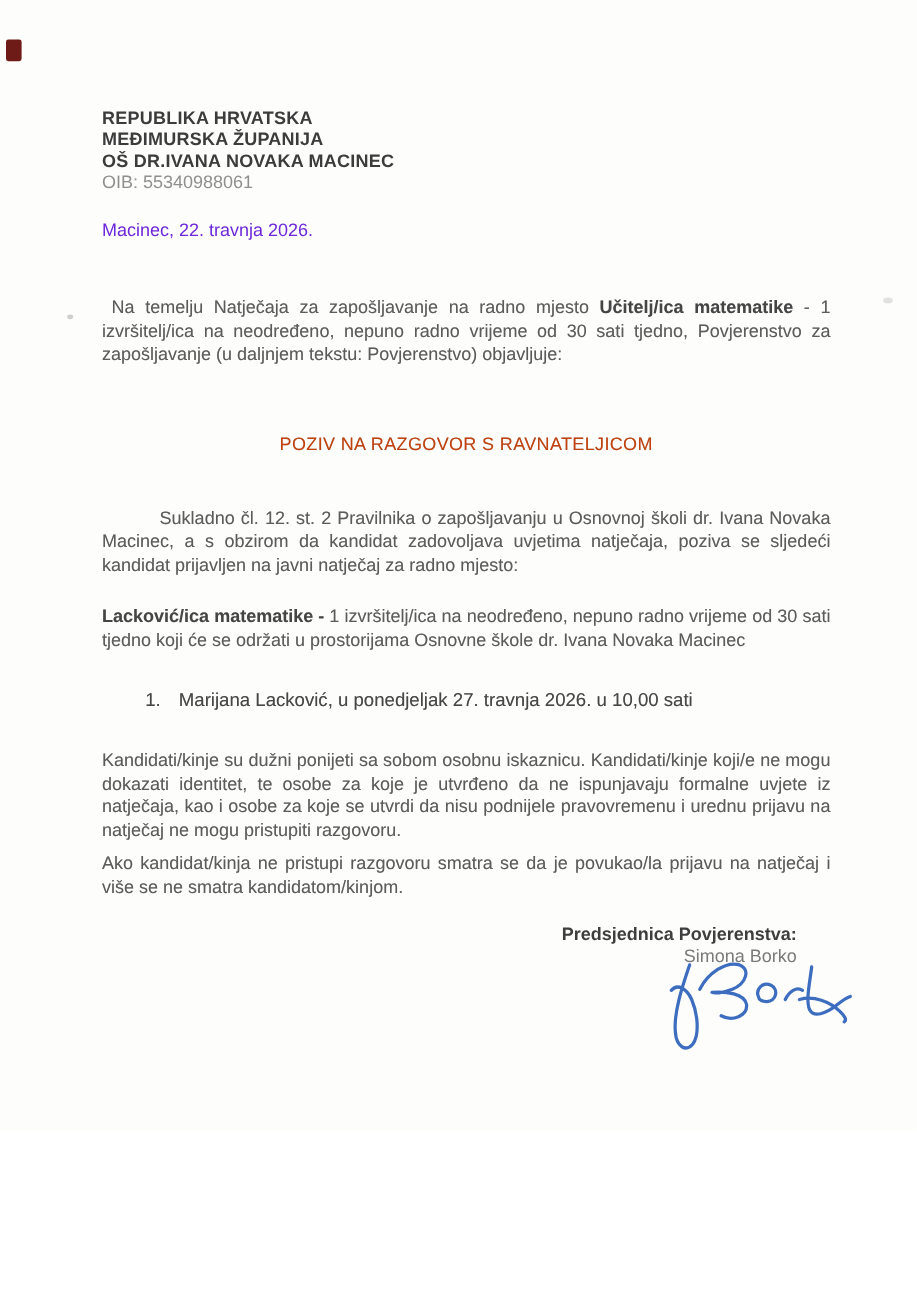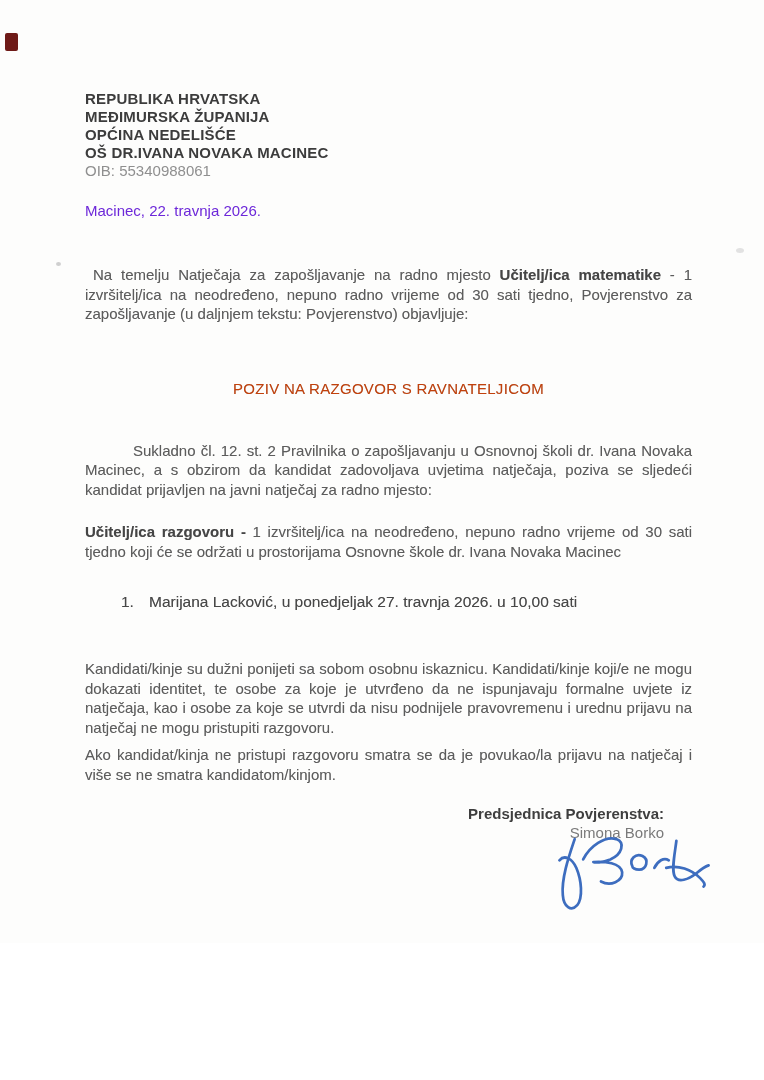--- a/index.html
+++ b/index.html
@@ -83,21 +83,21 @@
 
   .candidate-row {
     margin-top: 32px;
     padding-left: 36px;
     font-size: 15.5px;
     color: #474747;
     text-shadow: 0 0 0.5px rgba(71,71,71,0.45);
   }
   .candidate-number { display: inline-block; width: 28px; }
 
-  .id-para { margin-top: 48px; }
+  .id-para { margin-top: 31px; }
   .withdraw-para { margin-top: 8px; }
 
   
   .signature-block {
     position: relative;
     margin-top: 21px;
     text-align: right;
     padding-right: 15px; 
   }
   .signature-inner { padding-right: 13px; }
@@ -128,34 +128,33 @@
   <div class="corner-mark-top" style="background:#6e1a17;"></div>
   <div class="corner-mark-bottom" style="background:#4a1512;"></div>
   <div class="speck speck-1"></div>
   <div class="speck speck-2"></div>
 
   <div class="content">
 
     <div class="header">
       <div class="org-line">REPUBLIKA HRVATSKA</div>
       <div class="org-line">MEĐIMURSKA ŽUPANIJA</div>
-      <div class="org-line">OPĆINA NEDELIŠĆE</div>
       <div class="org-line">OŠ DR.IVANA NOVAKA MACINEC</div>
       <div class="oib-line">OIB: 55340988061</div>
     </div>
 
     <div class="dateline">Macinec, 22. travnja 2026.</div>
 
     <p class="para intro-para"><span>Na temelju Natječaja za zapošljavanje na radno mjesto </span><span class="bold-seg">Učitelj/ica matematike</span><span> - 1 izvršitelj/ica na neodređeno, nepuno radno vrijeme od 30 sati tjedno, Povjerenstvo za zapošljavanje (u daljnjem tekstu: Povjerenstvo) objavljuje:</span></p>
 
     <div class="doc-title">POZIV NA RAZGOVOR S RAVNATELJICOM</div>
 
     <p class="para sukladno-para">Sukladno čl. 12. st. 2 Pravilnika o zapošljavanju u Osnovnoj školi dr. Ivana Novaka Macinec, a s obzirom da kandidat zadovoljava uvjetima natječaja, poziva se sljedeći kandidat prijavljen na javni natječaj za radno mjesto:</p>
 
-    <p class="para position-para"><span class="bold-seg">Učitelj/ica razgovoru -</span><span> 1 izvršitelj/ica na neodređeno, nepuno radno vrijeme od 30 sati tjedno koji će se održati u prostorijama Osnovne škole dr. Ivana Novaka Macinec</span></p>
+    <p class="para position-para"><span class="bold-seg">Lacković/ica matematike -</span><span> 1 izvršitelj/ica na neodređeno, nepuno radno vrijeme od 30 sati tjedno koji će se održati u prostorijama Osnovne škole dr. Ivana Novaka Macinec</span></p>
 
     <div class="candidate-row"><span class="candidate-number">1.</span><span>Marijana Lacković, u ponedjeljak 27. travnja 2026. u 10,00 sati</span></div>
 
     <p class="para id-para">Kandidati/kinje su dužni ponijeti sa sobom osobnu iskaznicu. Kandidati/kinje koji/e ne mogu dokazati identitet, te osobe za koje je utvrđeno da ne ispunjavaju formalne uvjete iz natječaja, kao i osobe za koje se utvrdi da nisu podnijele pravovremenu i urednu prijavu na natječaj ne mogu pristupiti razgovoru.</p>
 
     <p class="para withdraw-para">Ako kandidat/kinja ne pristupi razgovoru smatra se da je povukao/la prijavu na natječaj i više se ne smatra kandidatom/kinjom.</p>
 
     <div class="signature-block">
       <div class="signature-inner">
         <div class="signature-role">Predsjednica Povjerenstva:</div>

